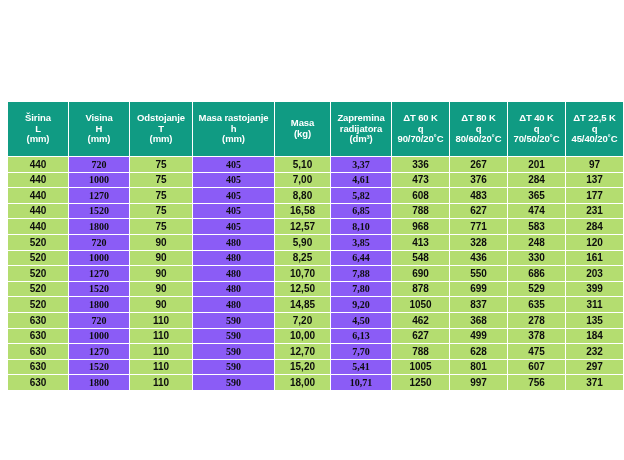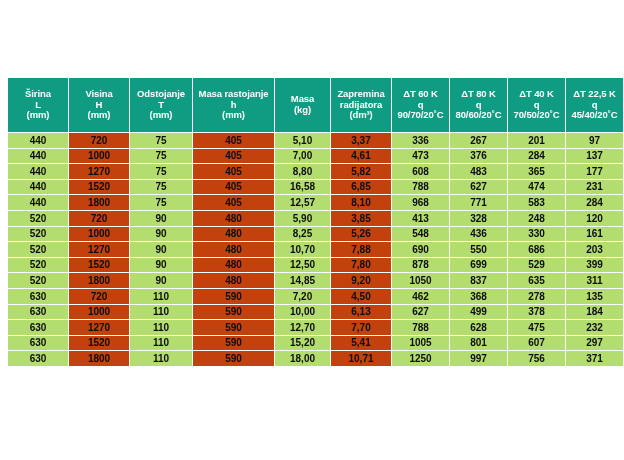--- a/index.html
+++ b/index.html
@@ -17,21 +17,21 @@
   }
   #page {
     position: relative;
     width: 624px;
     height: 460px;
     background: #ffffff;
   }
   #table-wrap {
     position: absolute;
     left: 7px;
-    top: 77px;
+    top: 101px;
     width: 610px;
   }
   table.spec {
     border-collapse: separate;
     border-spacing: 1px;
     width: 610px;
     table-layout: fixed;
     background: #ffffff;
   }
   table.spec th,
@@ -55,21 +55,21 @@
     display: block;
     white-space: nowrap;
   }
   table.spec tbody td {
     height: 14.6px;
     font-size: 10px;
     color: #0d0d0d;
   }
   
   td.c-light { background: #b4dd70; }
-  td.c-mid   { background: #c2410c; }
+  td.c-mid   { background: #8b5cf6; font-family: Liberation Serif, serif; }
 
   
   col.w1  { width: 60px; }
   col.w2  { width: 60px; }
   col.w3  { width: 62px; }
   col.w4  { width: 81px; }
   col.w5  { width: 55px; }
   col.w6  { width: 60px; }
   col.w7  { width: 57px; }
   col.w8  { width: 57px; }
@@ -219,21 +219,21 @@
             <td class="c-light">328</td>
             <td class="c-light">248</td>
             <td class="c-light">120</td>
           </tr>
           <tr>
             <td class="c-light">520</td>
             <td class="c-mid">1000</td>
             <td class="c-light">90</td>
             <td class="c-mid">480</td>
             <td class="c-light">8,25</td>
-            <td class="c-mid">5,26</td>
+            <td class="c-mid">6,44</td>
             <td class="c-light">548</td>
             <td class="c-light">436</td>
             <td class="c-light">330</td>
             <td class="c-light">161</td>
           </tr>
           <tr>
             <td class="c-light">520</td>
             <td class="c-mid">1270</td>
             <td class="c-light">90</td>
             <td class="c-mid">480</td>

